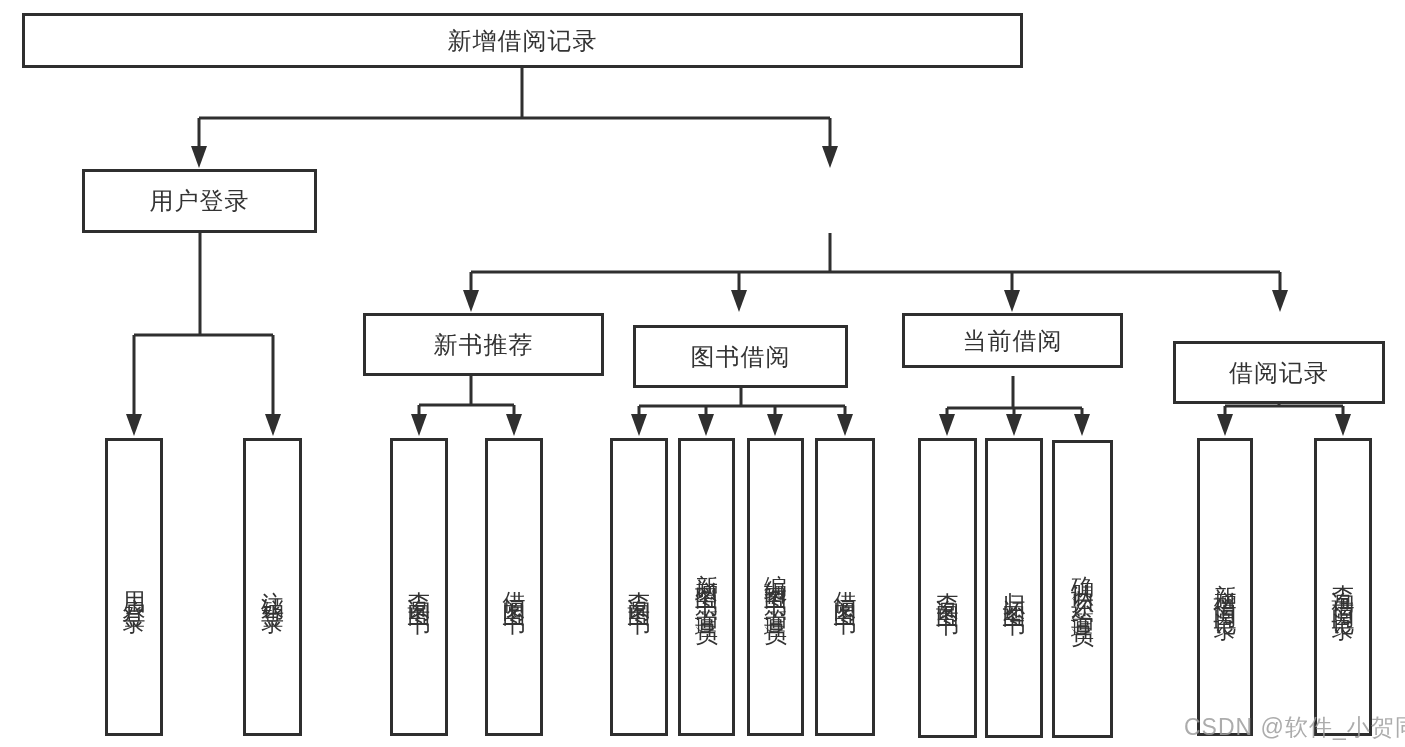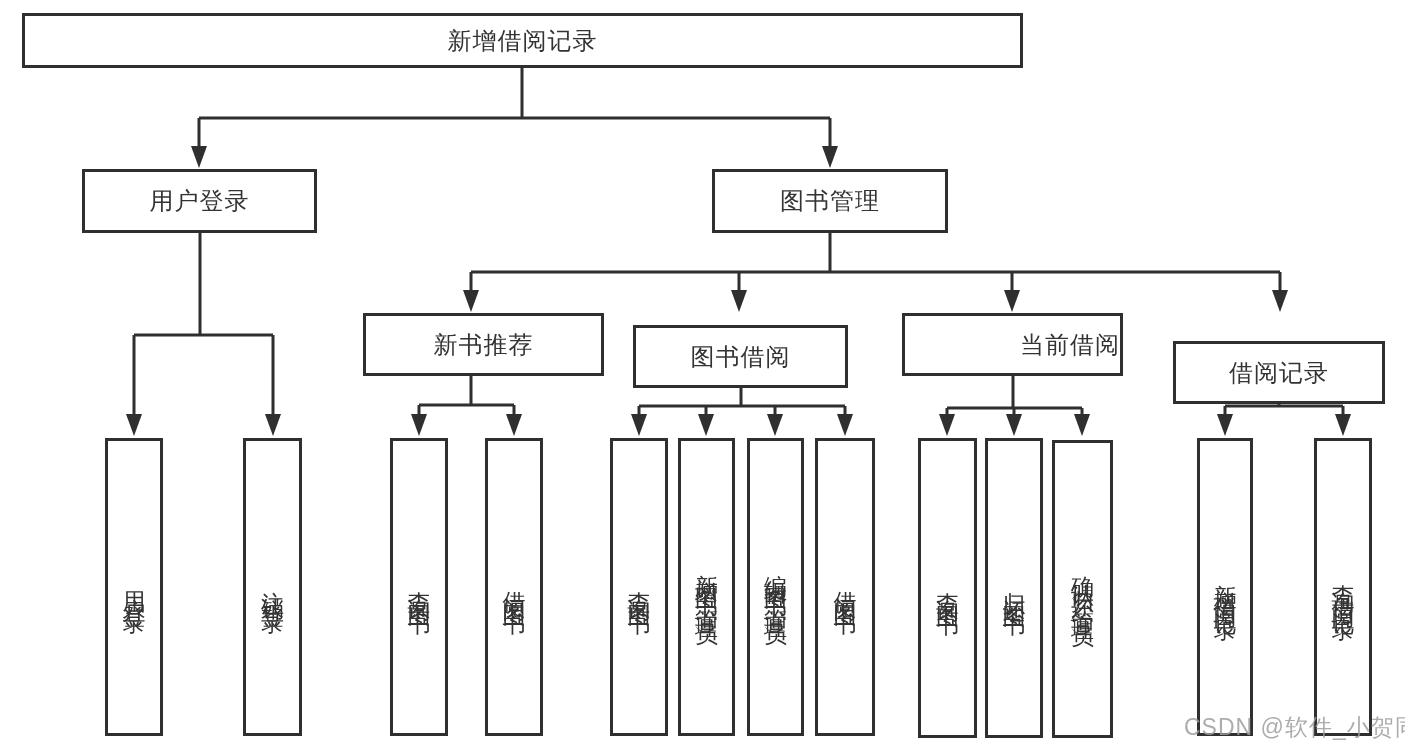--- a/index.html
+++ b/index.html
@@ -105,31 +105,28 @@
     </g>
   </svg>
 
   <div class="node hnode" style="left:22px;top:13px;width:1001px;height:55px;">
     <span class="lbl">新增借阅记录</span>
   </div>
 
   <div class="node hnode" style="left:82px;top:169px;width:235px;height:64px;">
     <span class="lbl">用户登录</span>
   </div>
-  <div class="node hnode" style="left:712px;top:169px;width:236px;height:64px;">
-    <span class="lbl">图书管理</span>
-  </div>
 
   <div class="node hnode" style="left:363px;top:313px;width:241px;height:63px;">
     <span class="lbl">新书推荐</span>
   </div>
   <div class="node hnode" style="left:633px;top:313px;width:215px;height:63px;margin-top:12px;">
     <span class="lbl">图书借阅</span>
   </div>
-  <div class="node hnode" style="left:902px;top:313px;width:221px;height:63px;justify-content:flex-end;">
+  <div class="node hnode" style="left:902px;top:313px;width:221px;height:55px;">
     <span class="lbl">当前借阅</span>
   </div>
   <div class="node hnode" style="left:1173px;top:313px;width:212px;height:63px;margin-top:28px;">
     <span class="lbl">借阅记录</span>
   </div>
 
   <div class="node vnode" style="left:105px;top:438px;width:58px;height:298px;">
     <span class="lbl">用户登录</span>
   </div>
   <div class="node vnode" style="left:243px;top:438px;width:59px;height:298px;">

